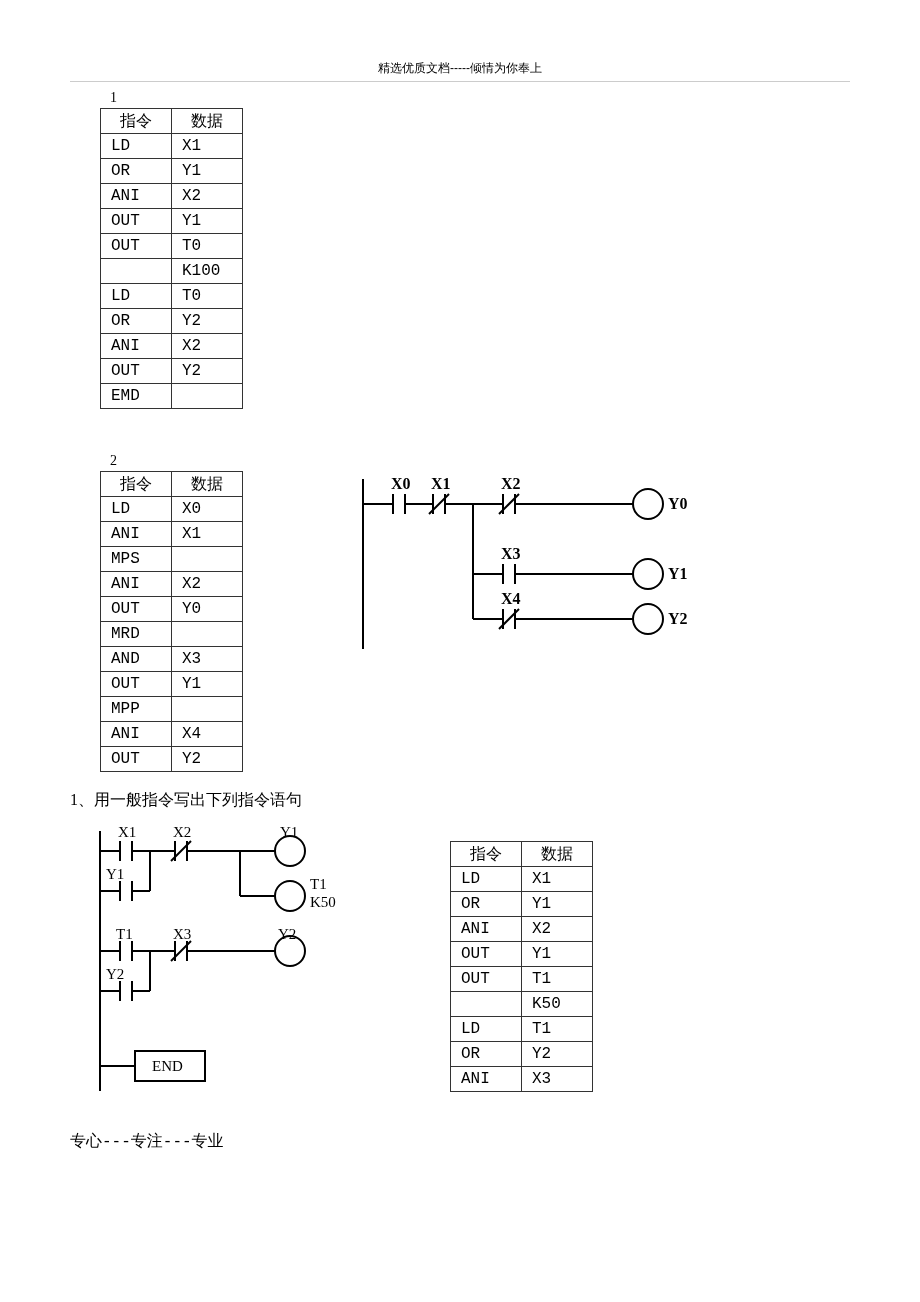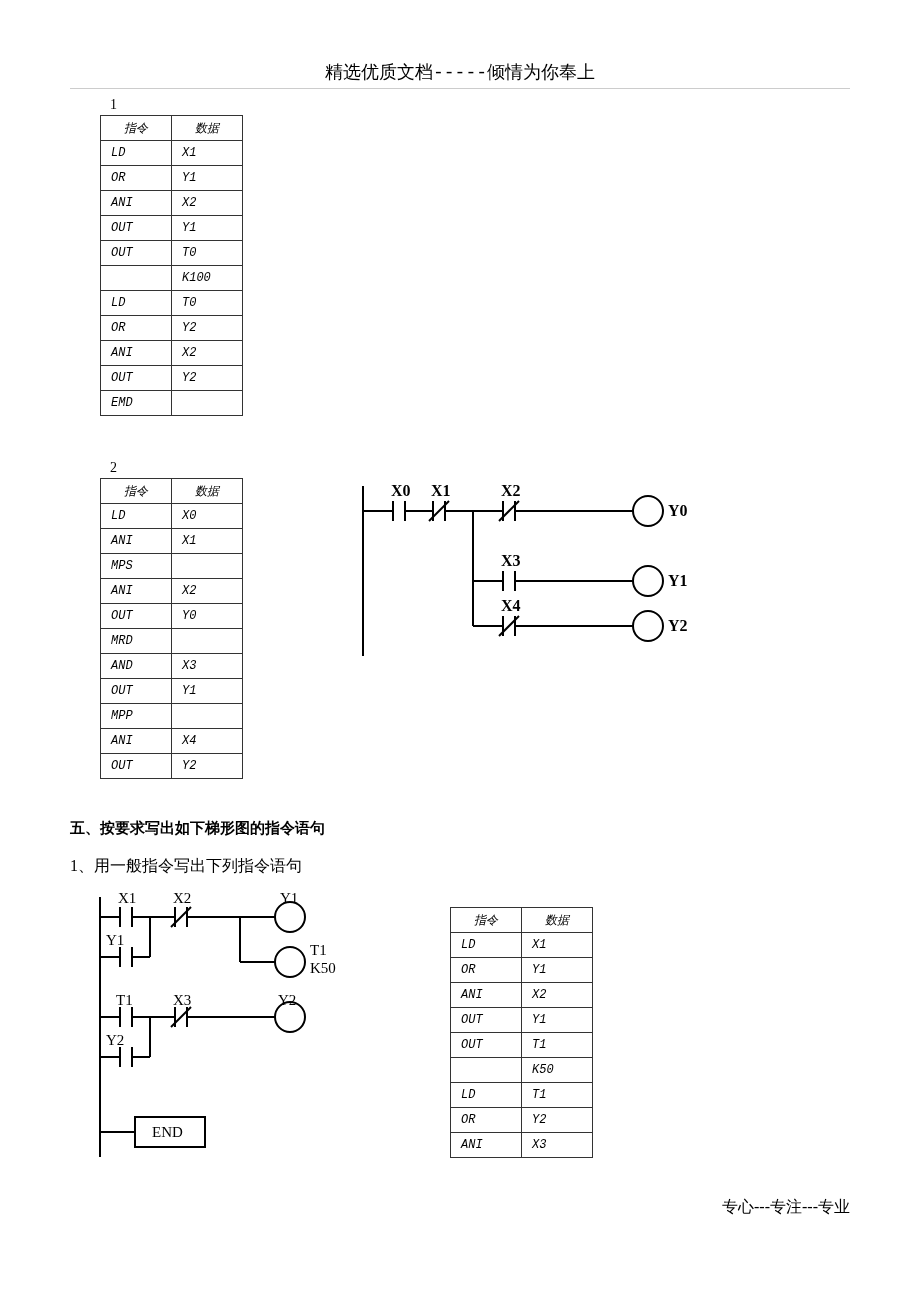--- a/index.html
+++ b/index.html
@@ -9,38 +9,37 @@
     font-family: "SimSun", serif;
     width: 920px;
     font-size: 14px;
     color: #000;
   }
   .page {
     padding: 60px 70px 40px 70px;
   }
   .header {
     text-align: center;
-    font-size: 18px;
-    font-family: Liberation Mono, monospace;
+    font-size: 12px;
+    font-family: Liberation Sans, sans-serif;
     padding-bottom: 4px;
     border-bottom: 1px solid #ccc;
     margin-bottom: 8px;
   }
   .tbl-label {
     font-size: 14px;
     margin-left: 40px;
     margin-top: 4px;
   }
   table.instruction {
     border-collapse: collapse;
     margin-left: 30px;
     margin-top: 2px;
     font-family: "Courier New", monospace;
-    font-size: 12px;
-    font-style: italic;
+    font-size: 16px;
   }
   table.instruction th, table.instruction td {
     border: 1px solid #333;
     padding: 3px 10px;
     text-align: left;
     min-width: 50px;
     height: 18px;
     line-height: 18px;
   }
   table.instruction th {
@@ -61,24 +60,24 @@
   }
   .row2 {
     display: flex;
     align-items: flex-start;
   }
   .ladder-svg {
     margin-left: 100px;
     margin-top: 10px;
   }
   .footer {
-    text-align: right;
+    text-align: left;
     font-size: 16px;
     margin-top: 30px;
-    font-family: Liberation Serif, serif;
+    font-family: Liberation Mono, monospace;
   }
   .row-ladder {
     display:flex;
     align-items:flex-start;
     margin-top:10px;
   }
   table.instr3 {
     margin-left: 100px;
     margin-top: 20px;
   }
@@ -249,21 +248,20 @@
         <text x="158" y="30">X2</text>
         <text x="325" y="50">Y0</text>
         <text x="158" y="100">X3</text>
         <text x="325" y="120">Y1</text>
         <text x="158" y="145">X4</text>
         <text x="325" y="165">Y2</text>
       </g>
     </svg>
   </div>
 
-  <div class="section-heading">五、按要求写出如下梯形图的指令语句</div>
   <div class="subitem">1、用一般指令写出下列指令语句</div>
 
   <div class="row-ladder">
     <svg width="270" height="280" style="margin-left:10px">
       <g stroke="#000" stroke-width="2" fill="none">
 
         <line x1="20" y1="10" x2="20" y2="270"></line>
 
         <line x1="20" y1="30" x2="40" y2="30"></line>
         <line x1="40" y1="20" x2="40" y2="40"></line>

